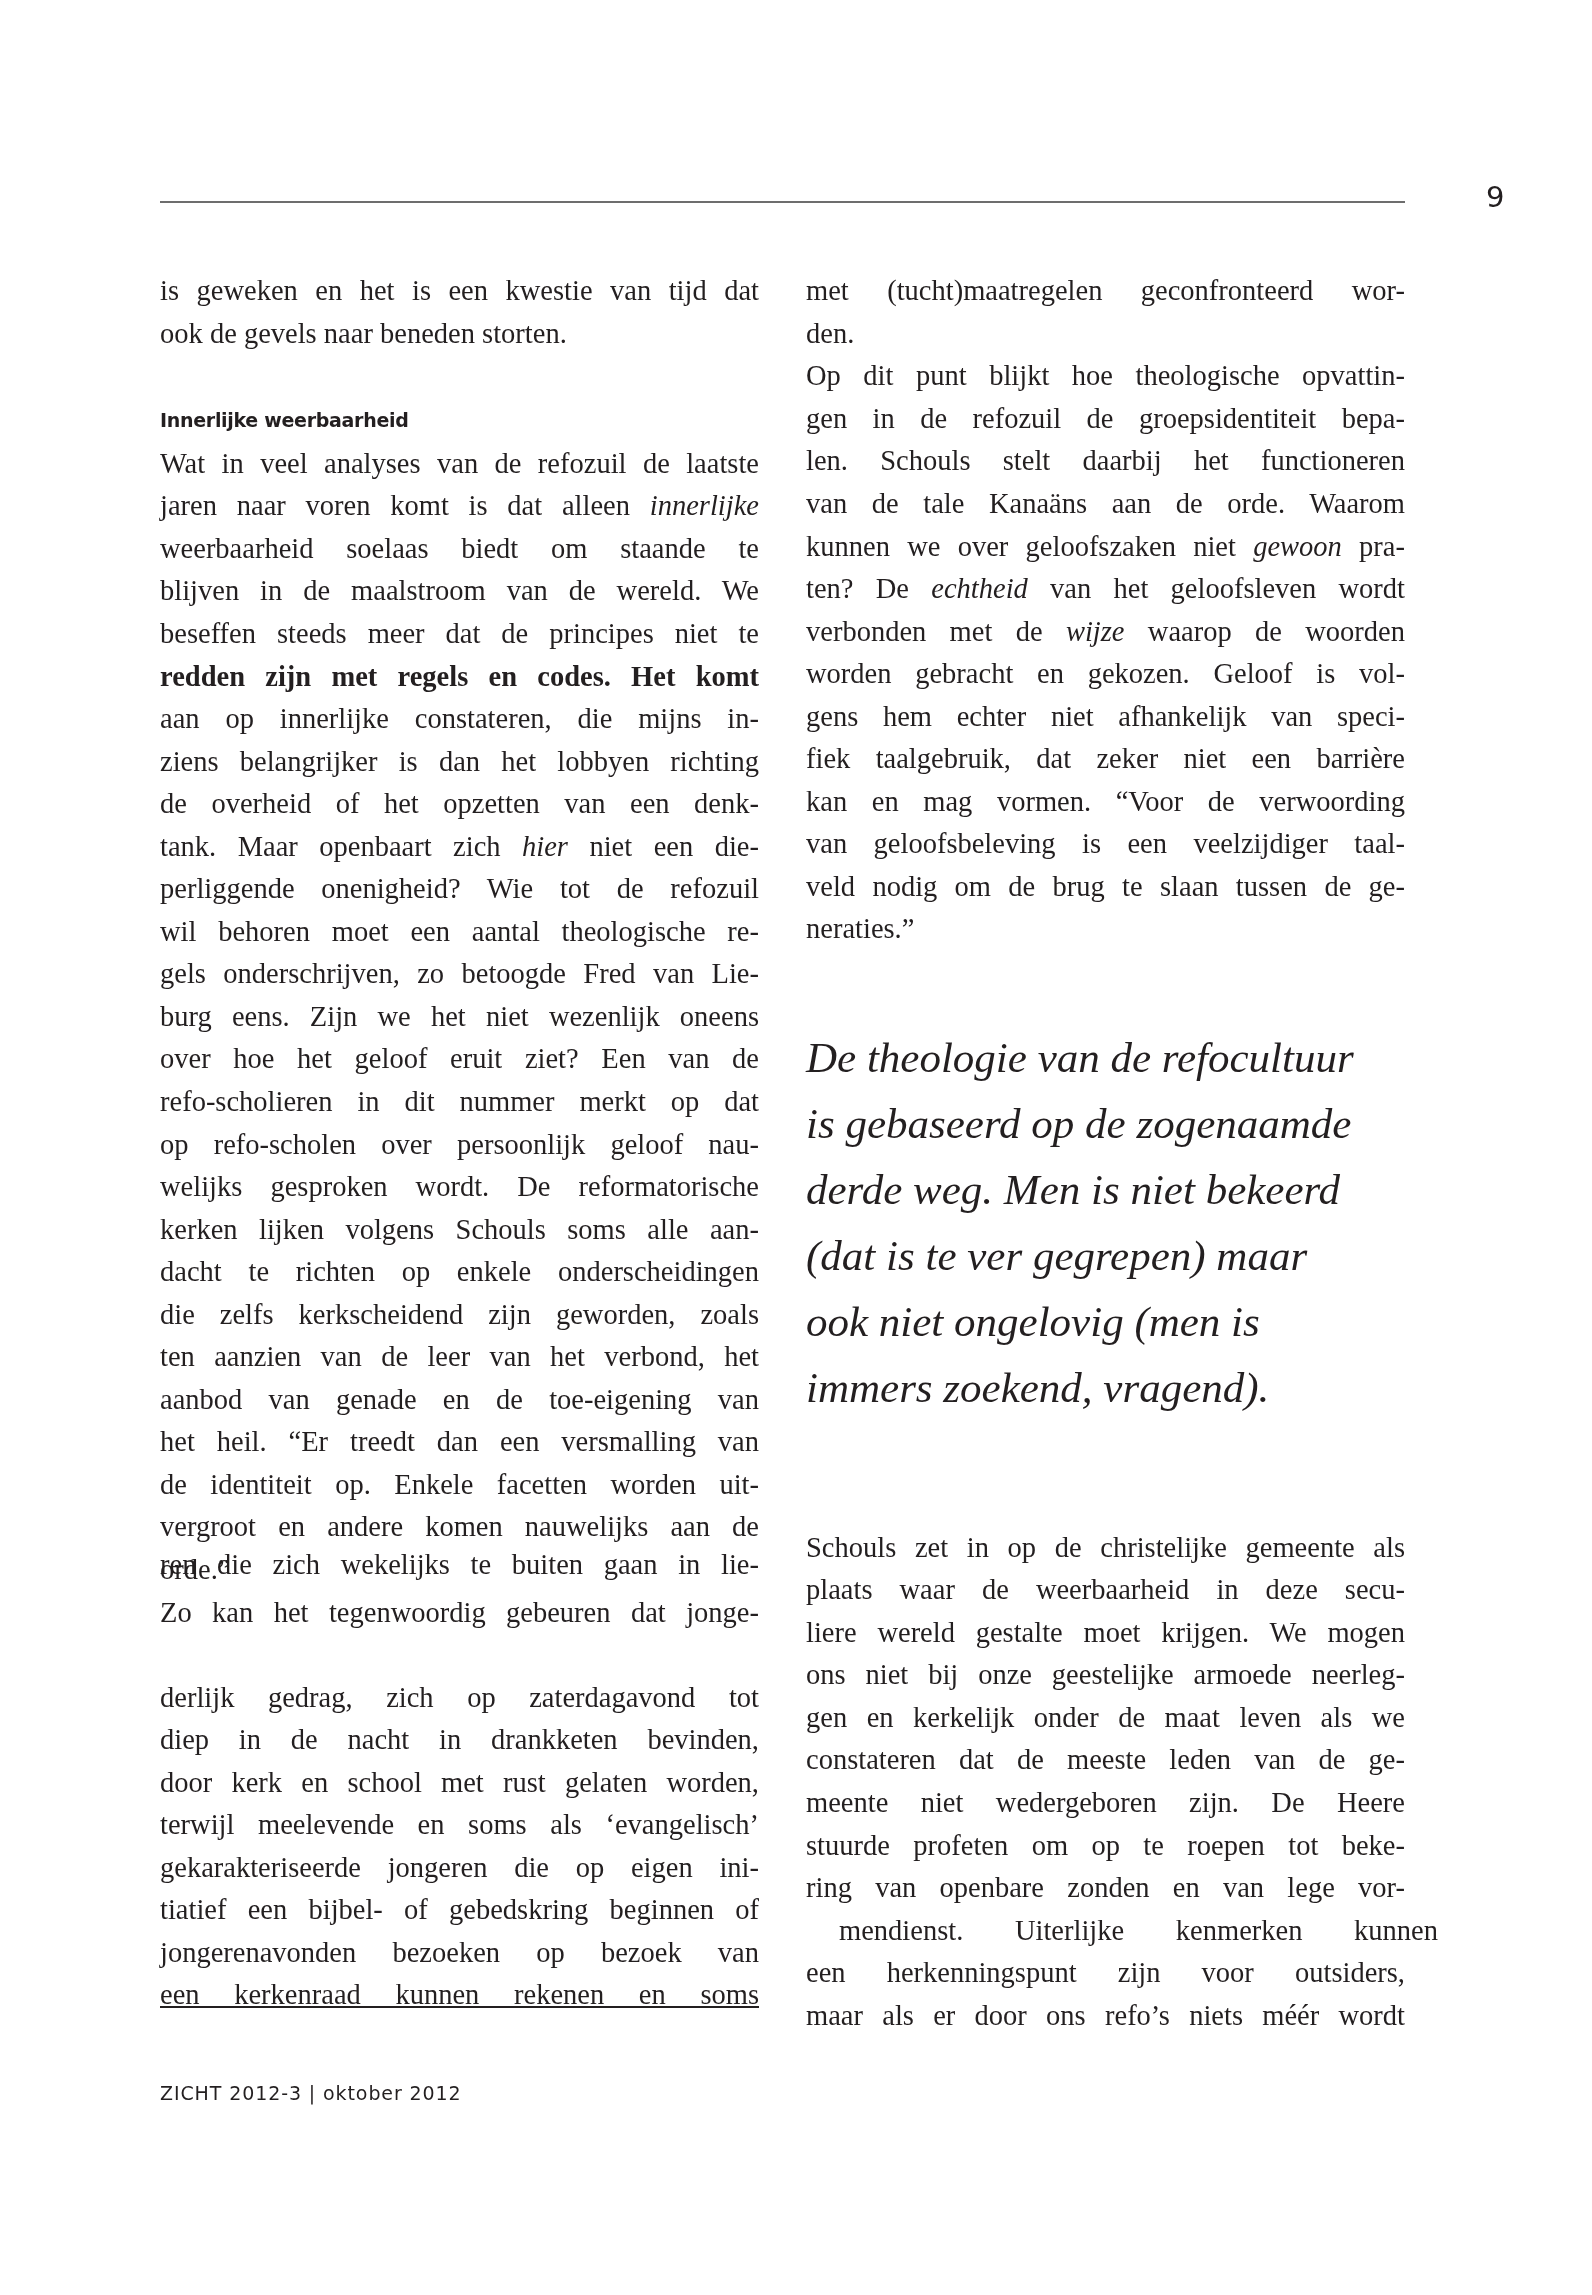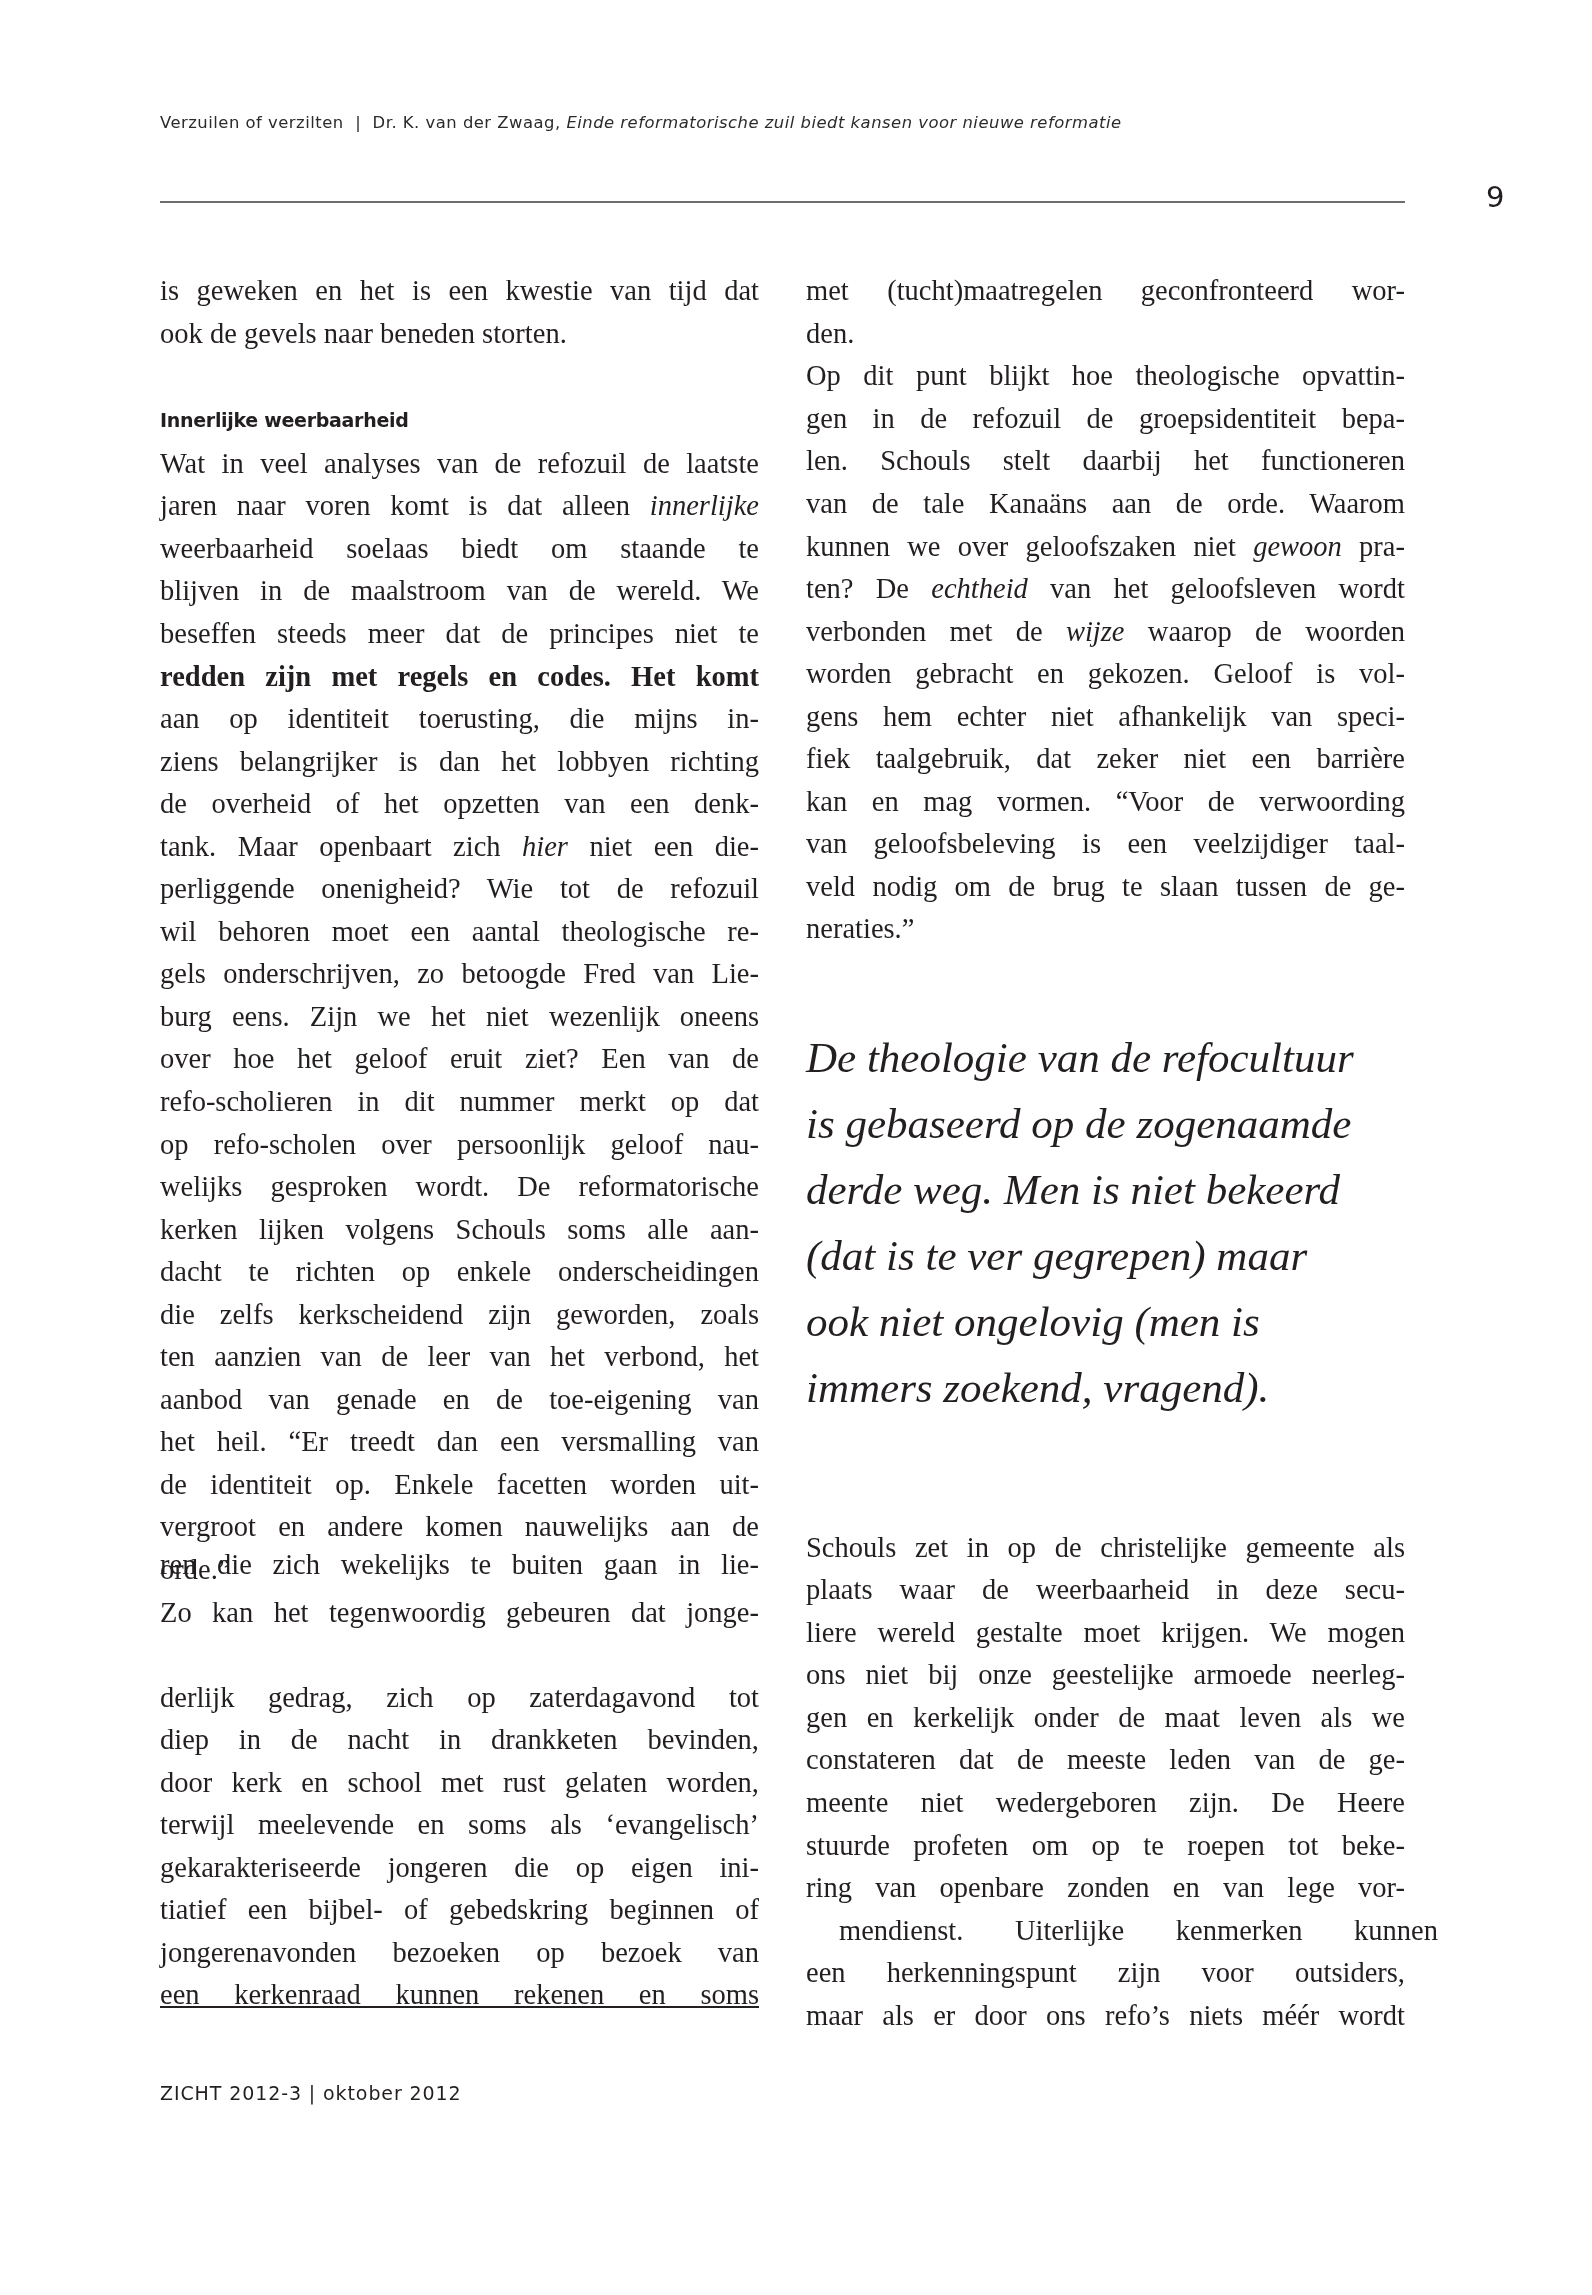--- a/index.html
+++ b/index.html
@@ -49,26 +49,20 @@
     position: absolute; left: 160px; top: 2080px;
     font-family: "DejaVu Sans", sans-serif; font-size: 19px; letter-spacing: 0.9px;
     color: #231f20; white-space: nowrap; line-height: 26px;
   }
 </style>
 </head>
 <body>
 
 <div class="page">
 
-  <div class="running-head">
-    <span>Verzuilen of verzilten</span>
-    <span>&nbsp;<span>|</span>&nbsp;</span>
-    <span>Dr. K. van der Zwaag,</span>
-    <span class="it">Einde reformatorische zuil biedt kansen voor nieuwe reformatie</span>
-  </div>
   <div class="rule"></div>
   <div class="page-number">9</div>
 
   <div class="col col-left" id="colLeft">
       <div class="line" style="top: 269px;">
         <span class="line-inner"><span>is geweken en het is een kwestie van tijd dat</span></span>
       </div>
       <div class="line last" style="top: 312px;">
         <span class="line-inner"><span>ook de gevels naar beneden storten.</span></span>
       </div>
@@ -85,21 +79,21 @@
       <div class="line" style="top: 569px;">
         <span class="line-inner"><span>blijven in de maalstroom van de wereld. We</span></span>
       </div>
       <div class="line" style="top: 612px;">
         <span class="line-inner"><span>beseffen steeds meer dat de principes niet te</span></span>
       </div>
       <div class="line" style="top: 655px; font-weight: bold;">
         <span class="line-inner"><span>redden zijn met regels en codes. Het komt</span></span>
       </div>
       <div class="line" style="top: 697px;">
-        <span class="line-inner"><span>aan op identiteit toerusting, die mijns in-</span></span>
+        <span class="line-inner"><span>aan op innerlijke constateren, die mijns in-</span></span>
       </div>
       <div class="line" style="top: 740px;">
         <span class="line-inner"><span>ziens belangrijker is dan het lobbyen richting</span></span>
       </div>
       <div class="line" style="top: 782px;">
         <span class="line-inner"><span>de overheid of het opzetten van een denk-</span></span>
       </div>
       <div class="line" style="top: 825px;">
         <span class="line-inner"><span>tank. Maar openbaart zich </span><span class="seg-it">hier</span><span> niet een die-</span></span>
       </div>

